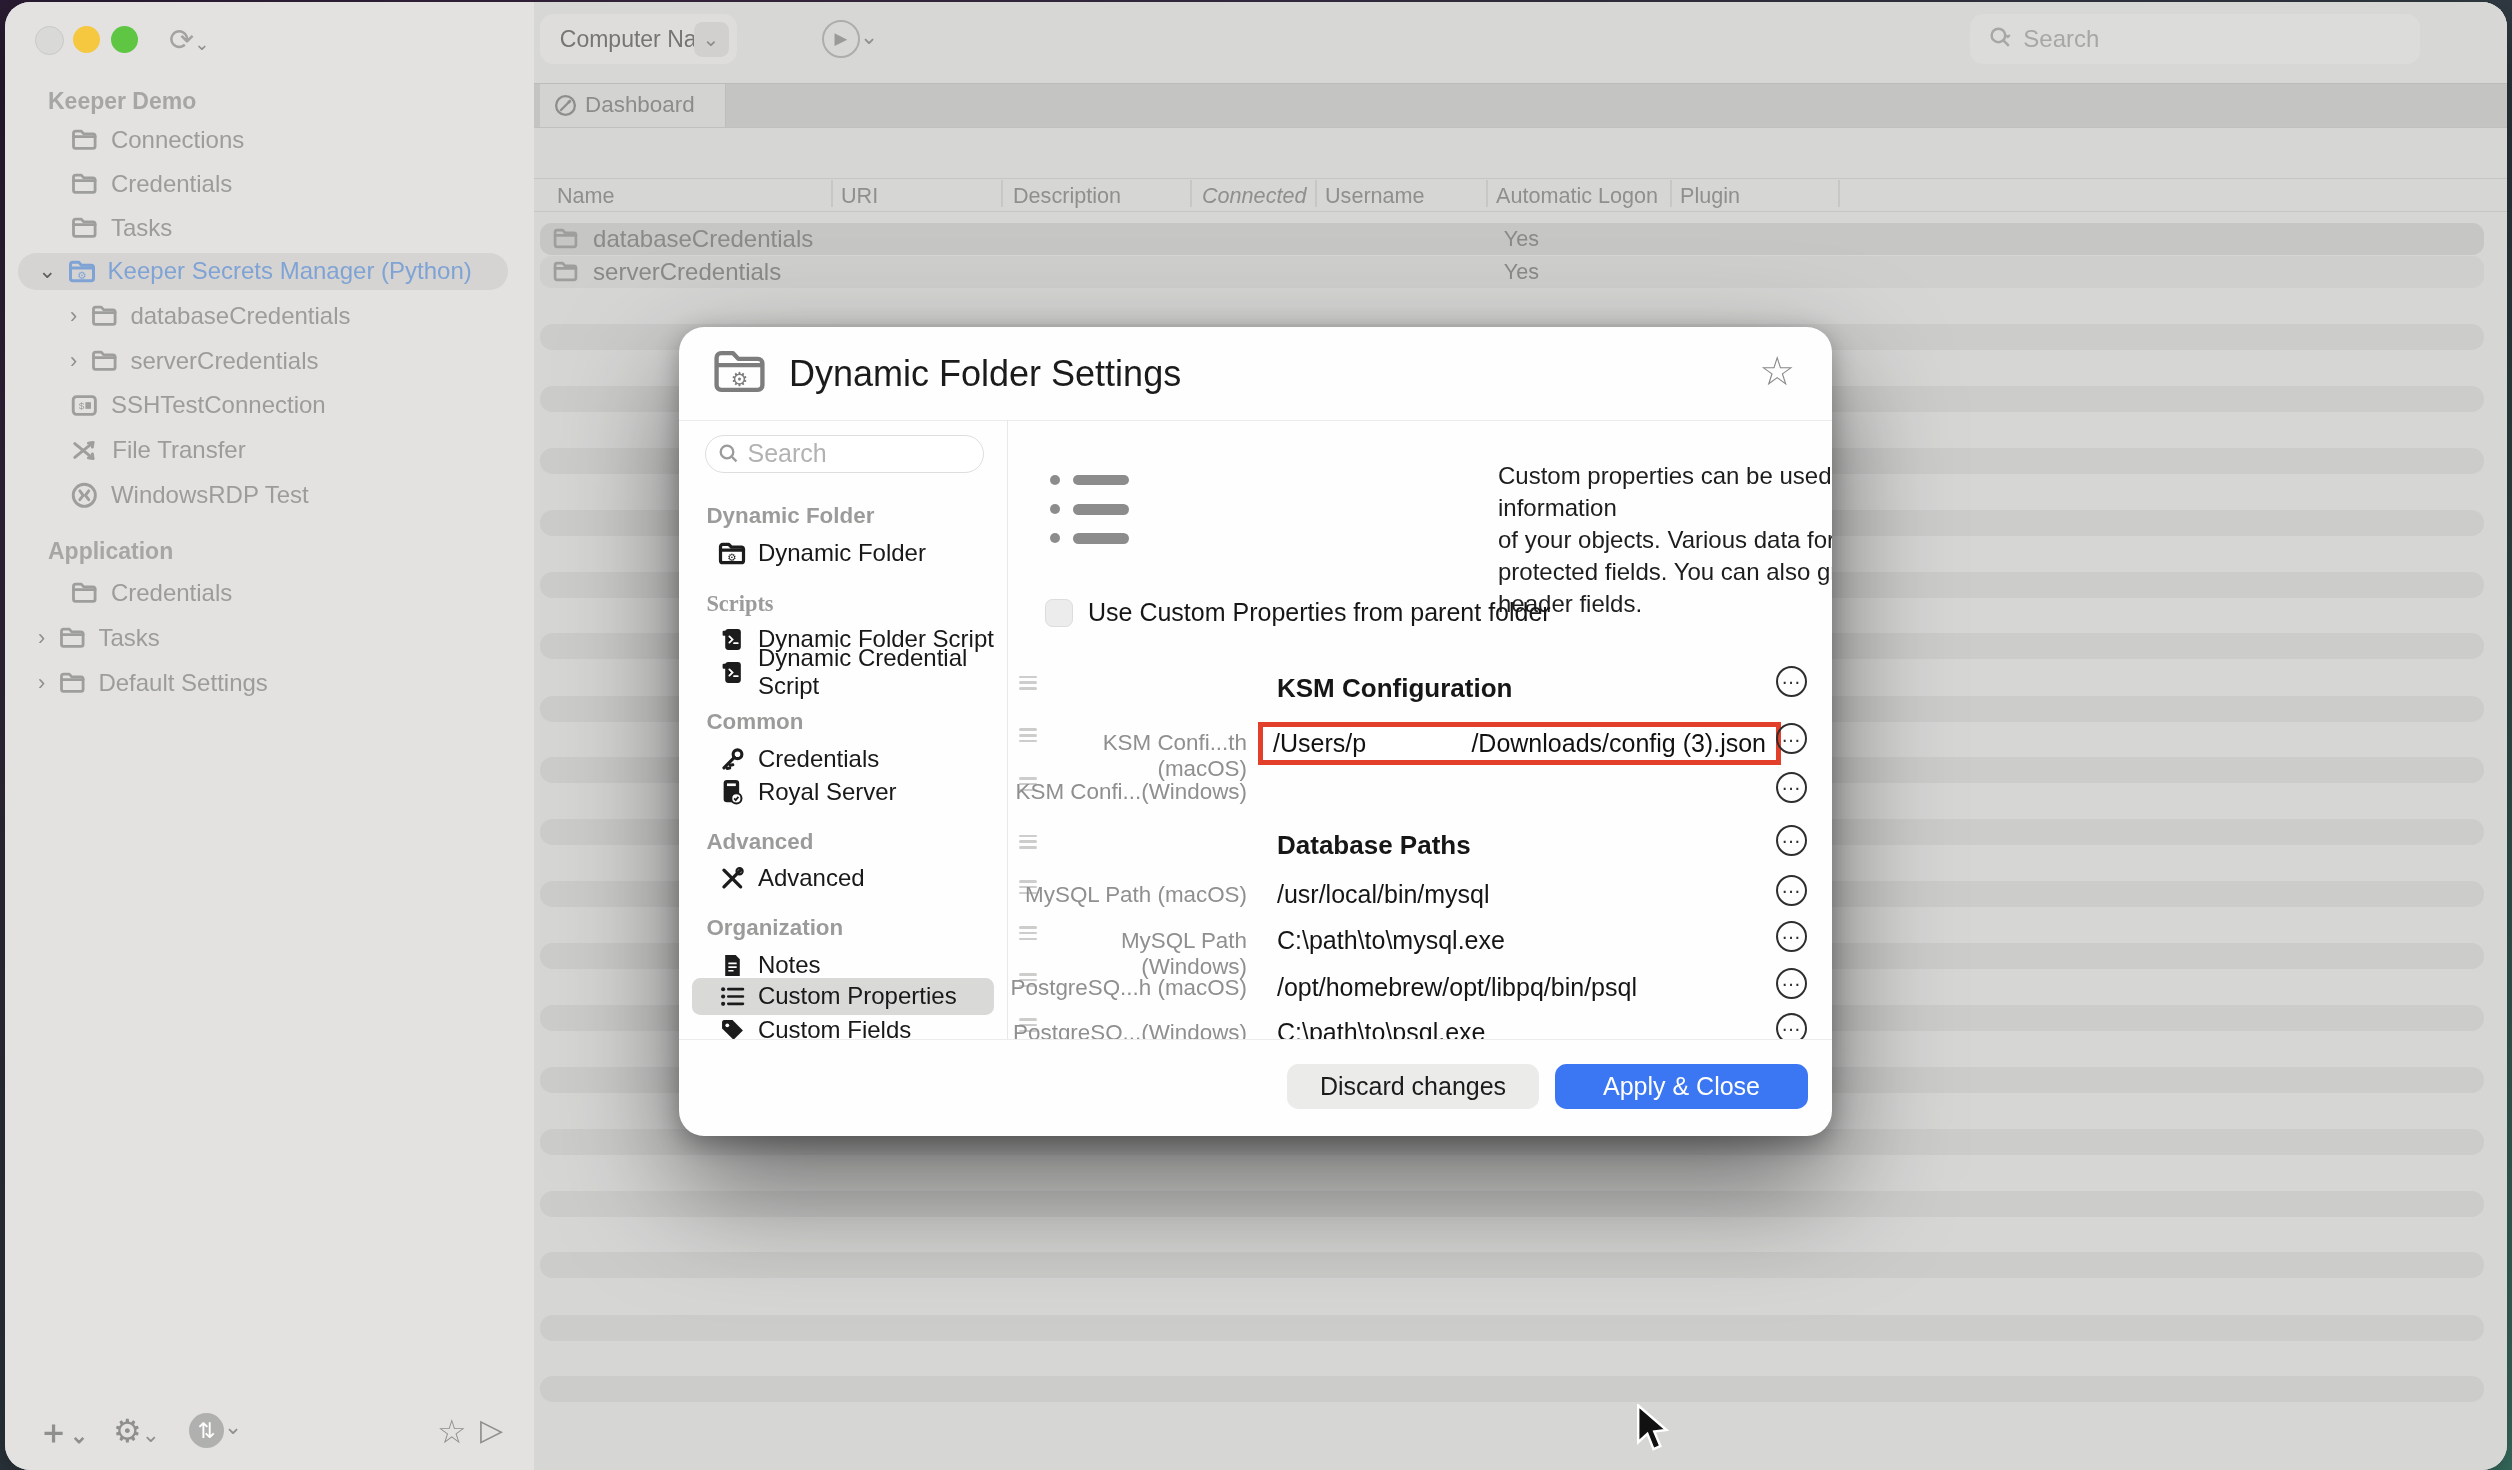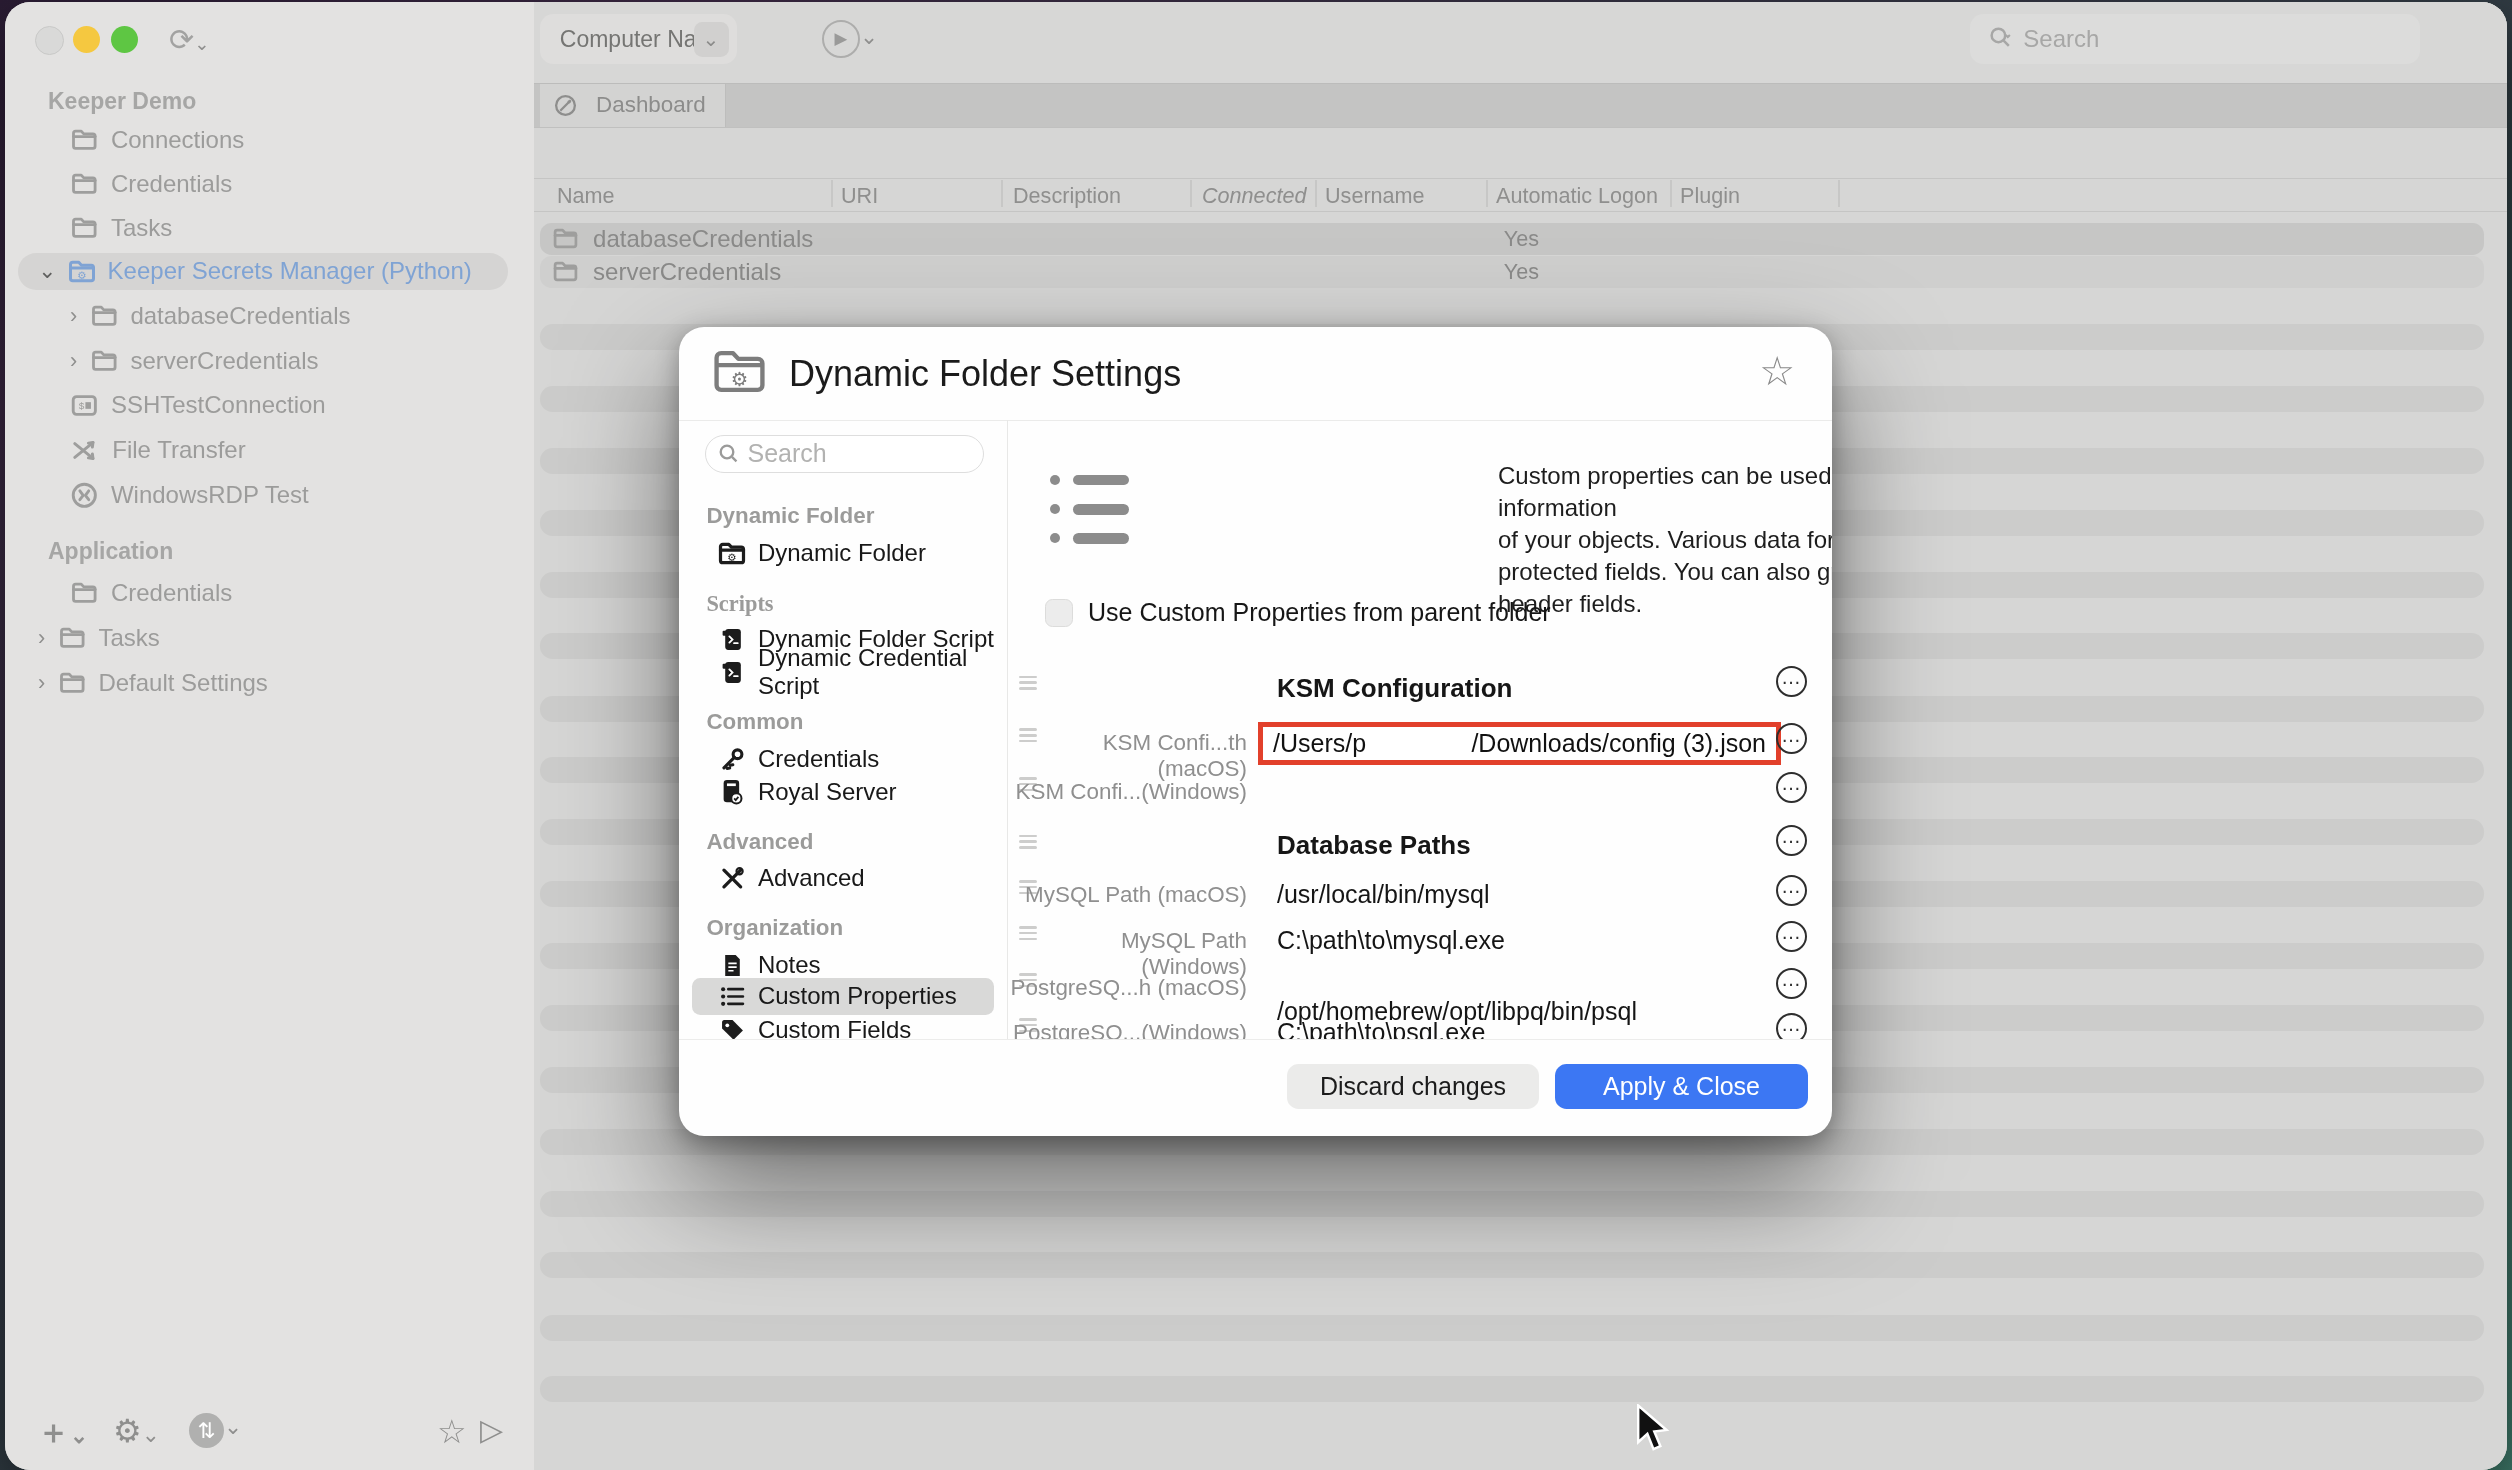--- a/index.html
+++ b/index.html
@@ -18,21 +18,21 @@
   .s-sel{background:#d5d4d3;border-radius:18.3px;left:13.3px;width:490px;color:#7fa3d4;}
   .chev{color:#8f8f8e;font-size:21.6px;}
   .stroke-ic{stroke:#9e9e9d;fill:none;stroke-width:2.6;stroke-linejoin:round;stroke-linecap:round;}
   .blue-ic{stroke:#7fa3d4;}
   #sb-footer{position:absolute;left:0;bottom:0;width:529px;height:75px;color:#8f8f8e;}
   
   #main{position:absolute;left:529px;top:0;right:0;height:100%;background:#d6d6d5;}
   #topbar{position:absolute;left:0;top:0;right:0;height:81px;background:#d7d7d6;}
   .pill-field{position:absolute;border-radius:13.3px;background:#dedddc;display:flex;align-items:center;}
   #tabstrip{position:absolute;left:0;top:81px;right:0;height:43px;background:#c4c4c3;border-top:0.8px solid #bcbcbb;border-bottom:0.8px solid #c0c0bf;}
-  #tab-dash{position:absolute;left:5.8px;top:0;width:186px;height:43px;background:#d3d3d2;display:flex;align-items:center;gap:18px;padding-left:13.3px;box-sizing:border-box;color:#8c8c8b;font-size:22.4px;border-right:0.8px solid #bdbdbc;}
+  #tab-dash{position:absolute;left:5.8px;top:0;width:186px;height:43px;background:#d3d3d2;display:flex;align-items:center;gap:7px;padding-left:13.3px;box-sizing:border-box;color:#8c8c8b;font-size:22.4px;border-right:0.8px solid #bdbdbc;}
   #toolbar{position:absolute;left:0;top:126px;right:0;height:50px;}
   #thead{position:absolute;left:0;top:176px;right:0;height:32px;border-top:1.7px solid #c5c5c4;border-bottom:1.7px solid #c5c5c4;font-size:21.6px;color:#8f8f8e;}
   .th{position:absolute;top:4.2px;}
   .tsep{position:absolute;top:1.7px;width:1.7px;height:26.6px;background:#c7c7c6;}
   .trow{position:absolute;left:5.8px;right:23px;height:32px;border-radius:11.6px;display:flex;align-items:center;font-size:24px;color:#8a8a89;}
   .stripe{position:absolute;left:5.8px;right:23px;height:26px;border-radius:12.5px;background:#cccccb;}
   
   #dialog{position:absolute;left:674px;top:325px;width:1153px;height:809px;background:#fefefe;border-radius:25px;
           box-shadow:0 50px 116px rgba(0,0,0,.5),0 6.6px 25px rgba(0,0,0,.3);}
   #dlg-head{position:absolute;left:0;top:0;width:100%;height:93px;border-bottom:1.7px solid #ebebea;}
@@ -539,21 +539,21 @@
         <div class="p-value" style="top:-1.7px;">C:\path\to\mysql.exe</div>
         <div class="dots-btn" style="top:-6.6px;">…</div>
       </div>
       <div class="abs" style="left:0;top:555px;width:100%;height:0;">
         <div class="handle" style="top:-1.7px;">
               <i></i>
               <i></i>
               <i></i>
             </div>
         <div class="p-label" style="top:0;">PostgreSQ...h (macOS)</div>
-        <div class="p-value" style="top:-1.7px;margin-top:24px;">/opt/homebrew/opt/libpq/bin/psql</div>
+        <div class="p-value" style="top:-1.7px;">/opt/homebrew/opt/libpq/bin/psql</div>
         <div class="dots-btn" style="top:-6.6px;">…</div>
       </div>
       <div class="abs" style="left:0;top:600px;width:100%;height:0;">
         <div class="handle" style="top:-1.7px;">
               <i></i>
               <i></i>
               <i></i>
             </div>
         <div class="p-label" style="top:0;">PostgreSQ...(Windows)</div>
         <div class="p-value" style="top:-1.7px;">C:\path\to\psql.exe</div>

